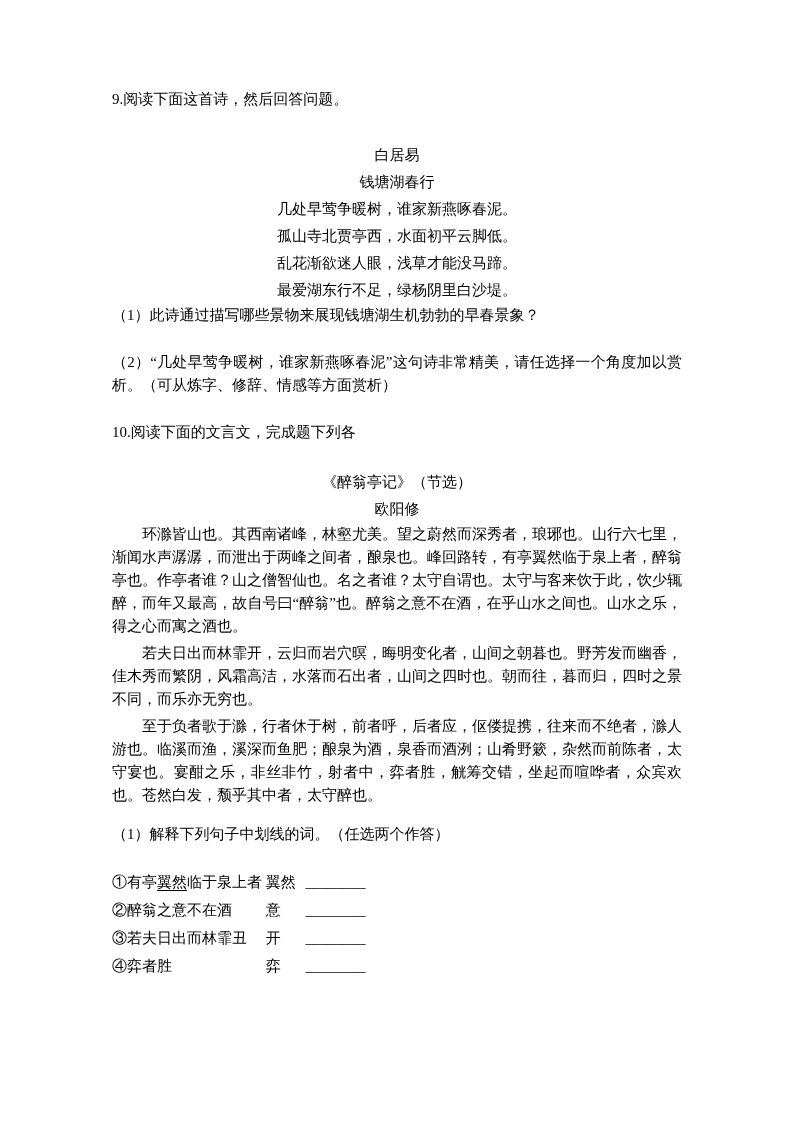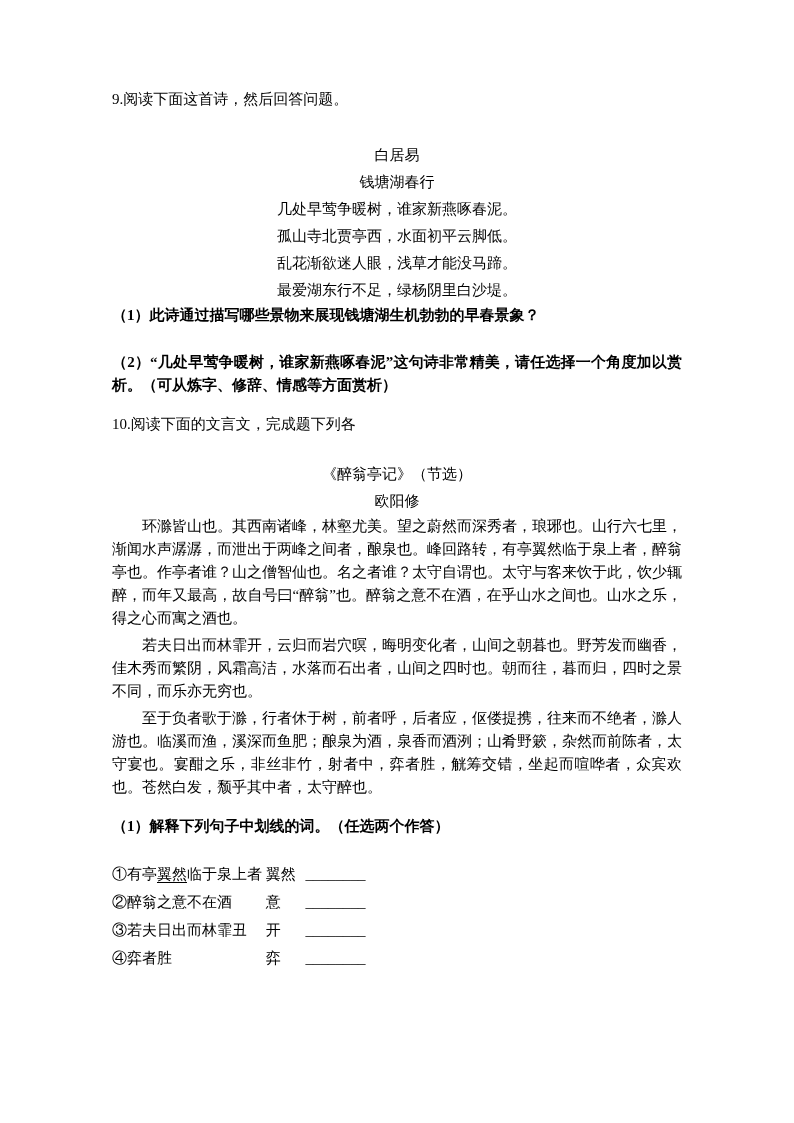--- a/index.html
+++ b/index.html
@@ -18,23 +18,23 @@
     font-size: 15px;
     overflow: hidden;
   }
   .content {
     padding: 88px 112px 0 112px;
   }
   p { margin: 0; }
   .line { line-height: 22px; }
   .center { text-align: center; }
   .poem-block { margin-top: 32px; line-height: 27px; }
-  .sub { line-height: 23px; text-align: justify; font-weight: bold; }
+  .sub { line-height: 23px; text-align: justify; }
   .q9-sub2 { margin-top: 24px; }
-  .q10-intro { margin-top: 16px; }
+  .q10-intro { margin-top: 24px; }
   .passage-head { margin-top: 26px; line-height: 27px; }
   .passage-body { margin-top: 0; }
   .para {
     line-height: 23px;
     text-align: justify;
     text-indent: 2em;
     margin: 0 0 4px 0;
   }
   .q10-sub1 { margin-top: 16px; }
   .items { margin-top: 22px; }

